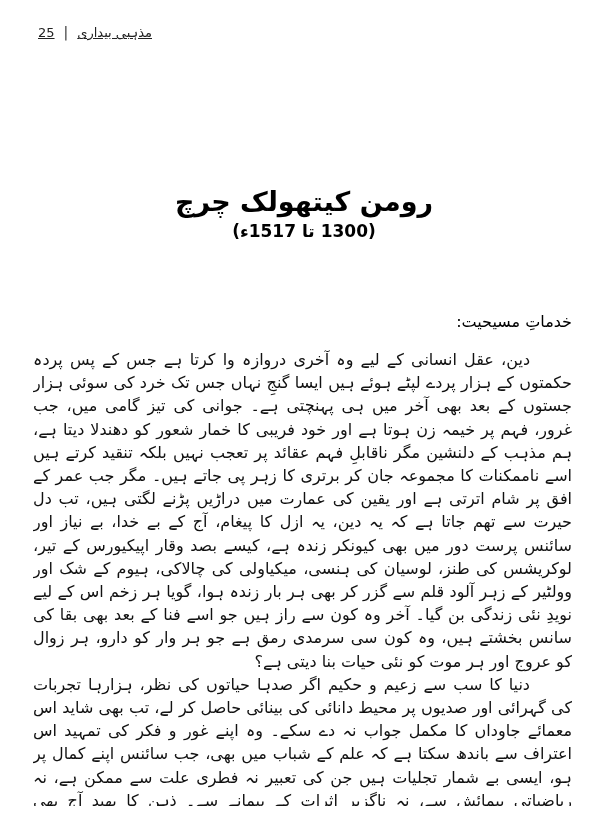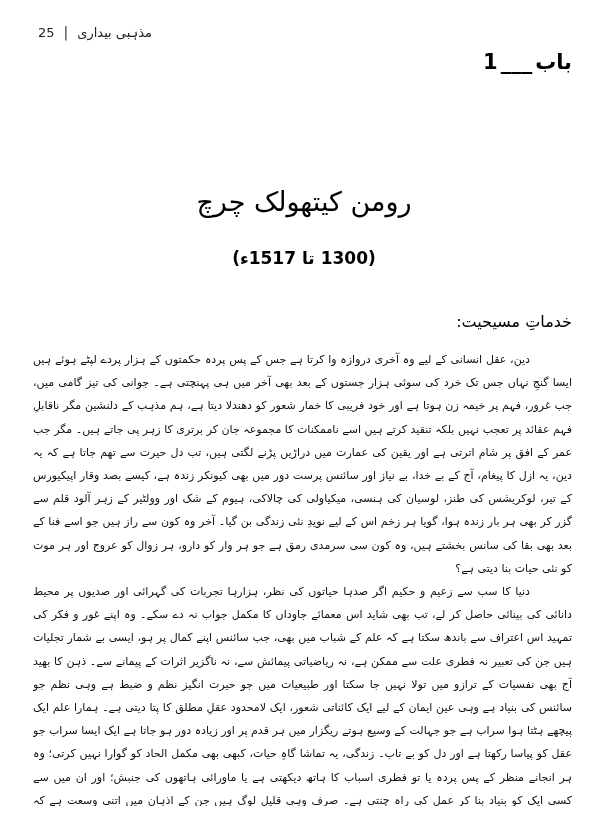--- a/index.html
+++ b/index.html
@@ -22,20 +22,21 @@
     position: absolute;
     top: 24px;
     left: 38px;
     right: 36px;
     display: flex;
     flex-direction: row-reverse; 
     justify-content: space-between;
     align-items: baseline;
     font-size: 13px;
     color: #222;
+    text-decoration: underline;
   }
   .header-left {
     direction: rtl;
     white-space: nowrap;
   }
   .header-left .sep {
     display: inline-block;
     margin: 0 9px;
     color: #333;
     font-size: 14px;
@@ -62,27 +63,27 @@
     margin: 0 3px;
   }
   
   .main-title {
     position: absolute;
     top: 186px;
     left: 0;
     width: 100%;
     text-align: center;
     font-size: 27px;
-    font-weight: normal;
+    font-weight: bold;
     color: #000;
     direction: rtl;
   }
   .sub-title {
     position: absolute;
-    top: 248px;
+    top: 221px;
     left: 0;
     width: 100%;
     text-align: center;
     font-size: 17px;
     font-weight: bold;
     color: #000;
     direction: rtl;
   }
   
   .section-heading {
@@ -96,21 +97,21 @@
   }
   
   .body-text {
     position: absolute;
     top: 348px;
     right: 36px;
     left: 33px;
     bottom: 8px;
     direction: rtl;
     text-align: justify;
-    font-size: 11px;
+    font-size: 16px;
     line-height: 23.2px;
     color: #111;
     overflow: hidden;
   }
   .body-text p {
     margin: 0;
     padding: 0;
     text-indent: 42px; 
   }
 </style>
@@ -118,23 +119,20 @@
 <body>
 
 <div class="page">
 
   <div class="header-row">
     <div class="header-left">
       <span>مذہبی بیداری</span><span class="sep">|</span><span>25</span>
     </div>
   </div>
 
-  <div class="chapter-line">
-    <span>باب</span><span class="chapter-rule">___</span><span>1</span>
-  </div>
 
   <div class="main-title">رومن کیتھولک چرچ</div>
 
   <div class="sub-title">(1300 تا 1517ء)</div>
 
   <div class="section-heading">خدماتِ مسیحیت:</div>
 
   <div class="body-text">
     <p>دین، عقل انسانی کے لیے وہ آخری دروازہ وا کرتا ہے جس کے پس پردہ حکمتوں کے ہزار پردے لپٹے ہوئے ہیں ایسا گنجِ نہاں جس تک خرد کی سوئی ہزار جستوں کے بعد بھی آخر میں ہی پہنچتی ہے۔ جوانی کی تیز گامی میں، جب غرور، فہم پر خیمہ زن ہوتا ہے اور خود فریبی کا خمار شعور کو دھندلا دیتا ہے، ہم مذہب کے دلنشین مگر ناقابلِ فہم عقائد پر تعجب نہیں بلکہ تنقید کرتے ہیں اسے ناممکنات کا مجموعہ جان کر برتری کا زہر پی جاتے ہیں۔ مگر جب عمر کے افق پر شام اترتی ہے اور یقین کی عمارت میں دراڑیں پڑنے لگتی ہیں، تب دل حیرت سے تھم جاتا ہے کہ یہ دین، یہ ازل کا پیغام، آج کے بے خدا، بے نیاز اور سائنس پرست دور میں بھی کیونکر زندہ ہے، کیسے بصد وقار اپیکیورس کے تیر، لوکریشس کی طنز، لوسیان کی ہنسی، میکیاولی کی چالاکی، ہیوم کے شک اور وولٹیر کے زہر آلود قلم سے گزر کر بھی ہر بار زندہ ہوا، گویا ہر زخم اس کے لیے نویدِ نئی زندگی بن گیا۔ آخر وہ کون سے راز ہیں جو اسے فنا کے بعد بھی بقا کی سانس بخشتے ہیں، وہ کون سی سرمدی رمق ہے جو ہر وار کو دارو، ہر زوال کو عروج اور ہر موت کو نئی حیات بنا دیتی ہے؟</p>
     <p>دنیا کا سب سے زعیم و حکیم اگر صدہا حیاتوں کی نظر، ہزارہا تجربات کی گہرائی اور صدیوں پر محیط دانائی کی بینائی حاصل کر لے، تب بھی شاید اس معمائے جاوداں کا مکمل جواب نہ دے سکے۔ وہ اپنے غور و فکر کی تمہید اس اعتراف سے باندھ سکتا ہے کہ علم کے شباب میں بھی، جب سائنس اپنے کمال پر ہو، ایسی بے شمار تجلیات ہیں جن کی تعبیر نہ فطری علت سے ممکن ہے، نہ ریاضیاتی پیمائش سے، نہ ناگزیر اثرات کے پیمانے سے۔ ذہن کا بھید آج بھی نفسیات کے ترازو میں تولا نہیں جا سکتا اور طبیعیات میں جو حیرت انگیز نظم و ضبط ہے وہی نظم جو سائنس کی بنیاد ہے وہی عین ایمان کے لیے ایک کائناتی شعور، ایک لامحدود عقلِ مطلق کا پتا دیتی ہے۔ ہمارا علم ایک پیچھے ہٹتا ہوا سراب ہے جو جہالت کے وسیع ہوتے ریگزار میں ہر قدم پر اور زیادہ دور ہو جاتا ہے ایک ایسا سراب جو عقل کو پیاسا رکھتا ہے اور دل کو بے تاب۔ زندگی، یہ تماشا گاہِ حیات، کبھی بھی مکمل الحاد کو گوارا نہیں کرتی؛ وہ ہر انجانے منظر کے پس پردہ یا تو فطری اسباب کا ہاتھ دیکھتی ہے یا ماورائی ہاتھوں کی جنبش؛ اور ان میں سے کسی ایک کو بنیاد بنا کر عمل کی راہ چنتی ہے۔ صرف وہی قلیل لوگ ہیں جن کے اذہان میں اتنی وسعت ہے کہ تضادات کے ہجوم میں بھی حکم صادر کرنے سے رک سکیں۔ لیکن اکثریت انسان، جن کے دل دکھوں سے چھلنی اور روحیں زندگی کے تھپیڑوں سے نڈھال ہوتی ہیں، اُن اسرار و رموز</p>

